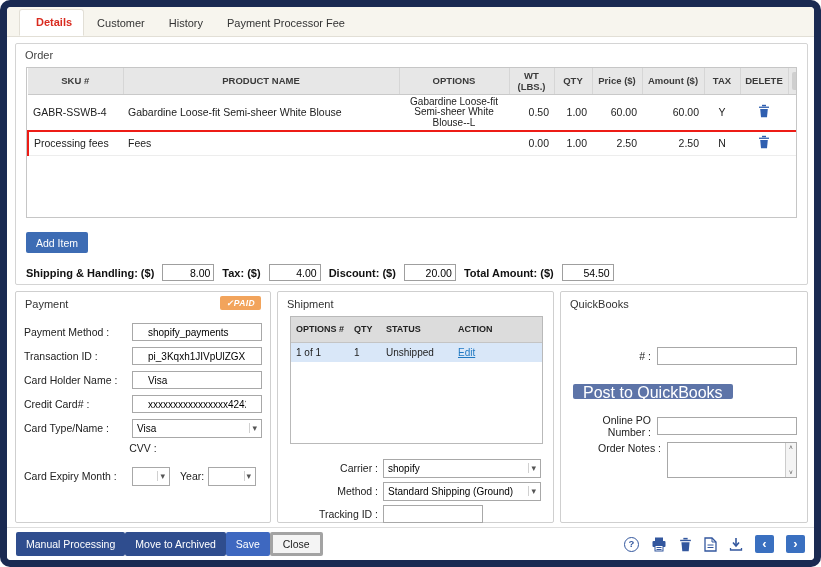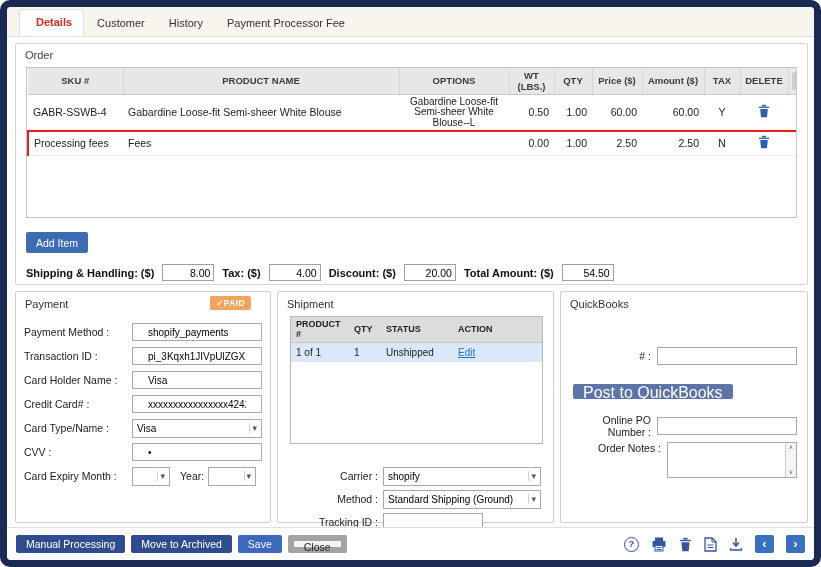--- a/index.html
+++ b/index.html
@@ -45,68 +45,68 @@
   .tin { width:52px; height:17px; border:1px solid #9f9f9f; font-size:10.5px; text-align:right; padding:0 3px;
          font-family:"Liberation Sans", sans-serif; }
 
   
   .panel { position:absolute; top:284px; height:232px; border:1px solid #cfcfcf; border-radius:2px; background:#fff; }
   #payment-panel   { left:8px;   width:256px; }
   #shipment-panel  { left:270px; width:277px; }
   #quickbooks-panel{ left:553px; width:248px; }
   .panel-title { position:absolute; left:9px; top:6px; font-size:11px; color:#333; }
 
-  .paid { position:absolute; right:19px; top:4px; background:#f2a45c; color:#fff; font-size:8.5px; font-weight:bold;
-          padding:2px 6px; border-radius:2px; letter-spacing:.4px; }
+  .paid { position:absolute; right:9px; top:4px; background:#f2a45c; color:#fff; font-size:8.5px; font-weight:bold;
+          padding:2px 6px; border-radius:2px; letter-spacing:.4px;font-style:italic; }
 
   .prow { position:absolute; left:8px; right:8px; display:flex; align-items:center; height:20px; gap:4px; }
   .plabel { flex:0 0 104px; font-size:10.5px; color:#222; }
   .pin { flex:1; min-width:0; height:18px; border:1px solid #a8a8a8; font-size:10px; padding:0 15px;
          font-family:"Liberation Sans", sans-serif; }
   .sel { display:flex; align-items:center; border:1px solid #a8a8a8; height:19px; background:#fff; font-size:10px;
          padding:0 2px 0 4px; cursor:pointer; }
   .sel .val { flex:1; overflow:hidden; white-space:nowrap; }
   .sel .arr { color:#555; font-size:9px; padding:0 2px; border-left:1px solid #d0d0d0; margin-left:3px; }
   .sel.grow { flex:1; min-width:0; }
   .w38 { width:38px; flex:none; } .w48 { width:48px; flex:none; }
   .ylabel { font-size:10.5px; color:#222; margin-left:6px; white-space:nowrap; }
 
   
   .ship-wrap { position:absolute; left:12px; top:24px; width:253px; height:128px; border:1px solid #b9b9b9; background:#fff; overflow:hidden; }
   table.ship { width:100%; border-collapse:collapse; table-layout:fixed; font-size:10px; color:#222; }
   table.ship thead th { background:#dcdcdc; font-size:9px; font-weight:bold; text-align:left; padding:2px 5px;
                         height:25px; line-height:10px; border-bottom:1px solid #c4c4c4; }
   table.ship tbody td { background:#d9e7f8; padding:2px 5px; height:20px; }
   .edit-link { color:#1f78c1; text-decoration:underline; cursor:pointer; font-size:10px; }
-  .srow { position:absolute; left:12px; right:12px; display:flex; align-items:center; gap:5px; height:20px;margin-top:8px; }
+  .srow { position:absolute; left:12px; right:12px; display:flex; align-items:center; gap:5px; height:20px; }
   .slabel { flex:0 0 88px; text-align:right; font-size:10.5px; color:#222; }
   .track-in { width:100px; height:18px; border:1px solid #a8a8a8; font-size:10px; padding:0 3px;
               font-family:"Liberation Sans", sans-serif; }
 
   
   .qrow { position:absolute; left:8px; right:10px; display:flex; align-items:center; gap:6px; height:20px; }
   .qrow.top { align-items:flex-start; height:auto; }
   .qlabel { flex:1; text-align:right; font-size:10.5px; color:#222; }
   .qin { flex:0 0 130px; height:18px; border:1px solid #a8a8a8; font-size:10px; padding:0 3px;
          font-family:"Liberation Sans", sans-serif; }
   .qb-post { position:absolute; left:12px; top:92px; height:15px; background:#5d74a8; color:#fff; border:none;
              border-radius:2px; font-size:16px; padding:0 10px; cursor:pointer; }
   .notes { flex:0 0 130px; height:36px; border:1px solid #a8a8a8; position:relative; background:#fff; }
   .notes .sb { position:absolute; right:0; top:0; bottom:0; width:11px; border-left:1px solid #cccccc;
                display:flex; flex-direction:column; justify-content:space-between; align-items:center;
                font-size:6.5px; color:#555; background:#f4f4f4; padding:1px 0; }
 
   
   .footer { position:absolute; left:0; right:0; bottom:0; height:33px; border-top:1px solid #dedede;
             display:flex; align-items:center; padding:0 9px; background:#fff; }
-  .fbtn { height:18px; font-size:10.5px; border-radius:2px; border:none; color:#fff; padding:0 10px;
-          margin-right:6px; cursor:pointer; font-family:"Liberation Sans", sans-serif; }
+  .fbtn { height:24px; font-size:10.5px; border-radius:2px; border:none; color:#fff; padding:0 10px;
+          cursor:pointer; font-family:"Liberation Sans", sans-serif; }
   .fbtn.navy { background:#2f4d8e; }
   .fbtn.save { background:#3e68c0; }
-  .fbtn.close { background:#f4f4f4; color:#222; border:6px solid #a3a3a3; }
+  .fbtn.close { background:#f4f4f4; color:#222; border:3px solid #a3a3a3; }
   .ficons { margin-left:auto; display:flex; align-items:center; gap:12px; }
   .icon-btn { background:none; border:none; padding:0; cursor:pointer; line-height:0; }
   .help { width:15px; height:15px; border:1.5px solid #33579e; border-radius:50%; color:#33579e; font-size:9.5px;
           font-weight:bold; display:flex; align-items:center; justify-content:center; }
   .navsq { width:19px; height:18px; background:#3a70c0; color:#fff; border-radius:2px; border:none; cursor:pointer;
            display:flex; align-items:center; justify-content:center; font-size:13px; font-weight:bold; line-height:1; padding:0 0 2px; }
 </style>
 </head>
 <body>
 
@@ -234,21 +234,21 @@
         <span class="plabel">Credit Card# :</span>
         <input class="pin" value="xxxxxxxxxxxxxxxx4242" style="">
       </div>
       <div class="prow" style="top:126px;">
         <span class="plabel">Card Type/Name :</span>
         <div class="sel grow">
           <span class="val">Visa</span>
           <span class="arr">▾</span>
         </div>
       </div>
-      <div class="prow" style="top:150px;">
+      <div class="prow" style="top:150px;flex-direction:column;">
         <span class="plabel">CVV :</span>
         <input class="pin" value="•" style="">
       </div>
       <div class="prow" style="top:174px;">
         <span class="plabel">Card Expiry Month :</span>
         <div class="sel w38">
           <span class="val"></span>
           <span class="arr">▾</span>
         </div>
         <span class="ylabel">Year:</span>
@@ -265,21 +265,21 @@
       <div class="ship-wrap">
         <table class="ship">
           <colgroup>
               <col style="width:58px">
               <col style="width:32px">
               <col style="width:72px">
               <col style="width:91px">
             </colgroup>
           <thead>
             <tr>
-              <th>PRODUCT #</th>
+              <th>OPTIONS #</th>
               <th>QTY</th>
               <th>STATUS</th>
               <th>ACTION</th>
             </tr>
           </thead>
           <tbody>
             <tr>
               <td>1 of 1</td>
               <td>1</td>
               <td>Unshipped</td>

